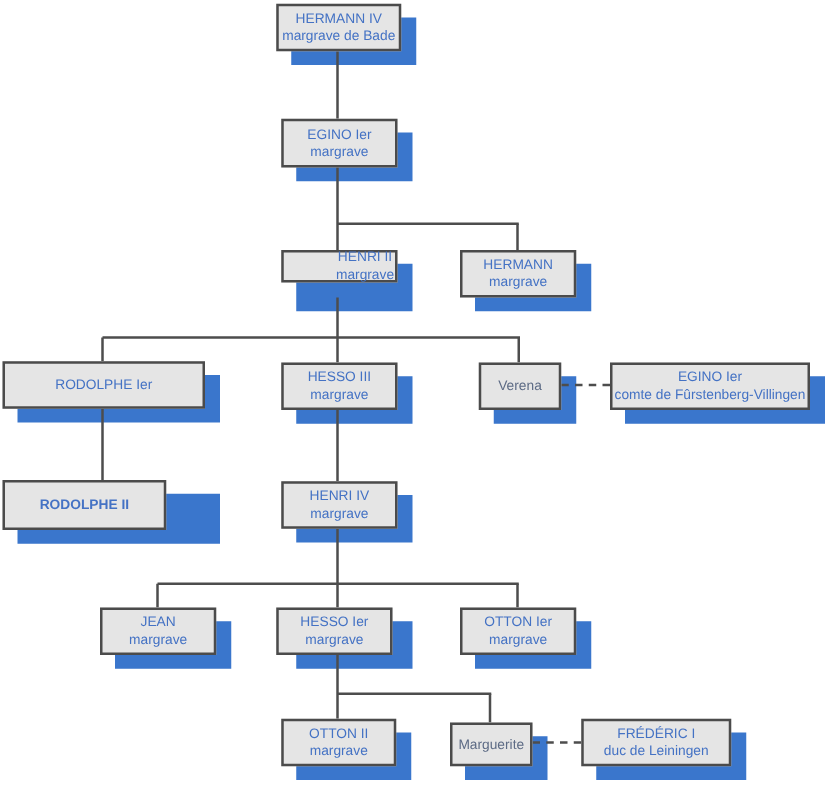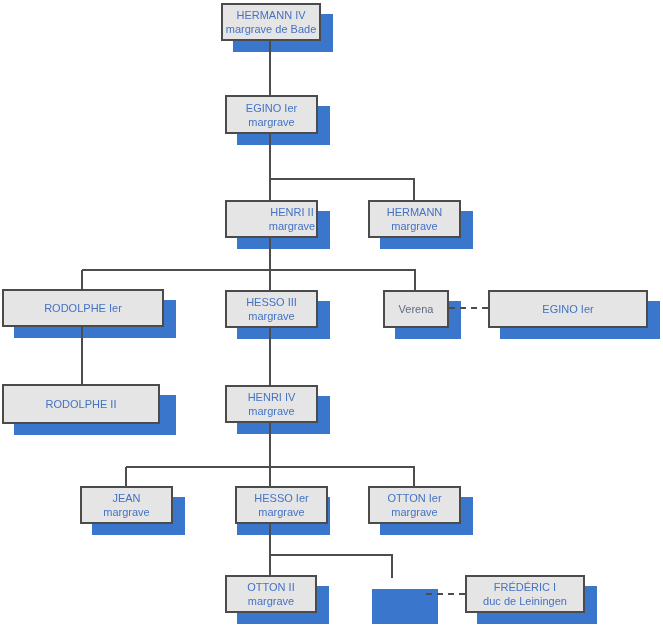--- a/index.html
+++ b/index.html
@@ -83,61 +83,65 @@
     <div class="connector dashed" style="left: 449px; top: 307px; width: 39px; height: 0px;"></div>
     <div class="connector dashed" style="left: 426px; top: 593px; width: 39px; height: 0px;"></div>
     <div class="person-box" style="left: 221px; top: 3px; width: 100px; height: 38px;">
       <span class="name">HERMANN IV</span>
       <span class="title">margrave de Bade</span>
     </div>
     <div class="person-box" style="left: 225px; top: 95px; width: 93px; height: 39px;">
       <span class="name">EGINO Ier</span>
       <span class="title">margrave</span>
     </div>
-    <div class="person-box" style="left: 225px; top: 200px; width: 93px; height: 38px; padding-left: 41px;">
+    <div class="person-box" style="left: 225px; top: 200px; width: 93px; height: 26px; padding-left: 41px;">
       <span class="name">HENRI II</span>
       <span class="title">margrave</span>
     </div>
     <div class="person-box" style="left: 368px; top: 200px; width: 93px; height: 38px; align-items: center;">
       <span class="name">HERMANN</span>
       <span class="title">margrave</span>
     </div>
     <div class="person-box" style="left: 2px; top: 289px; width: 162px; height: 38px;">
       <span class="name">RODOLPHE Ier</span>
     </div>
     <div class="person-box" style="left: 225px; top: 290px; width: 93px; height: 38px;">
       <span class="name">HESSO III</span>
       <span class="title">margrave</span>
     </div>
     <div class="person-box plain" style="left: 383px; top: 290px; width: 66px; height: 38px;">
       <span class="name">Verena</span>
     </div>
     <div class="person-box" style="left: 488px; top: 290px; width: 160px; height: 38px;">
       <span class="name">EGINO Ier</span>
+      <span class="title">comte de Fûrstenberg-Villingen</span>
     </div>
-    <div class="person-box" style="left: 2px; top: 384px; width: 158px; height: 40px;">
+    <div class="person-box" style="left: 2px; top: 384px; width: 131px; height: 40px; font-weight: bold;">
       <span class="name">RODOLPHE II</span>
     </div>
     <div class="person-box" style="left: 225px; top: 385px; width: 93px; height: 38px;">
       <span class="name">HENRI IV</span>
       <span class="title">margrave</span>
     </div>
     <div class="person-box" style="left: 80px; top: 486px; width: 93px; height: 38px;">
       <span class="name">JEAN</span>
       <span class="title">margrave</span>
     </div>
-    <div class="person-box" style="left: 235px; top: 486px; width: 93px; height: 38px;">
+    <div class="person-box" style="left: 221px; top: 486px; width: 93px; height: 38px;">
       <span class="name">HESSO Ier</span>
       <span class="title">margrave</span>
     </div>
     <div class="person-box" style="left: 368px; top: 486px; width: 93px; height: 38px;">
       <span class="name">OTTON Ier</span>
       <span class="title">margrave</span>
     </div>
     <div class="person-box" style="left: 225px; top: 575px; width: 92px; height: 38px;">
       <span class="name">OTTON II</span>
       <span class="title">margrave</span>
     </div>
+    <div class="person-box plain" style="left: 360px; top: 578px; width: 66px; height: 35px;">
+      <span class="name">Marguerite</span>
+    </div>
     <div class="person-box" style="left: 465px; top: 575px; width: 120px; height: 38px;">
       <span class="name">FRÉDÉRIC I</span>
       <span class="title">duc de Leiningen</span>
     </div>
   </div>
 
 </body></html>

